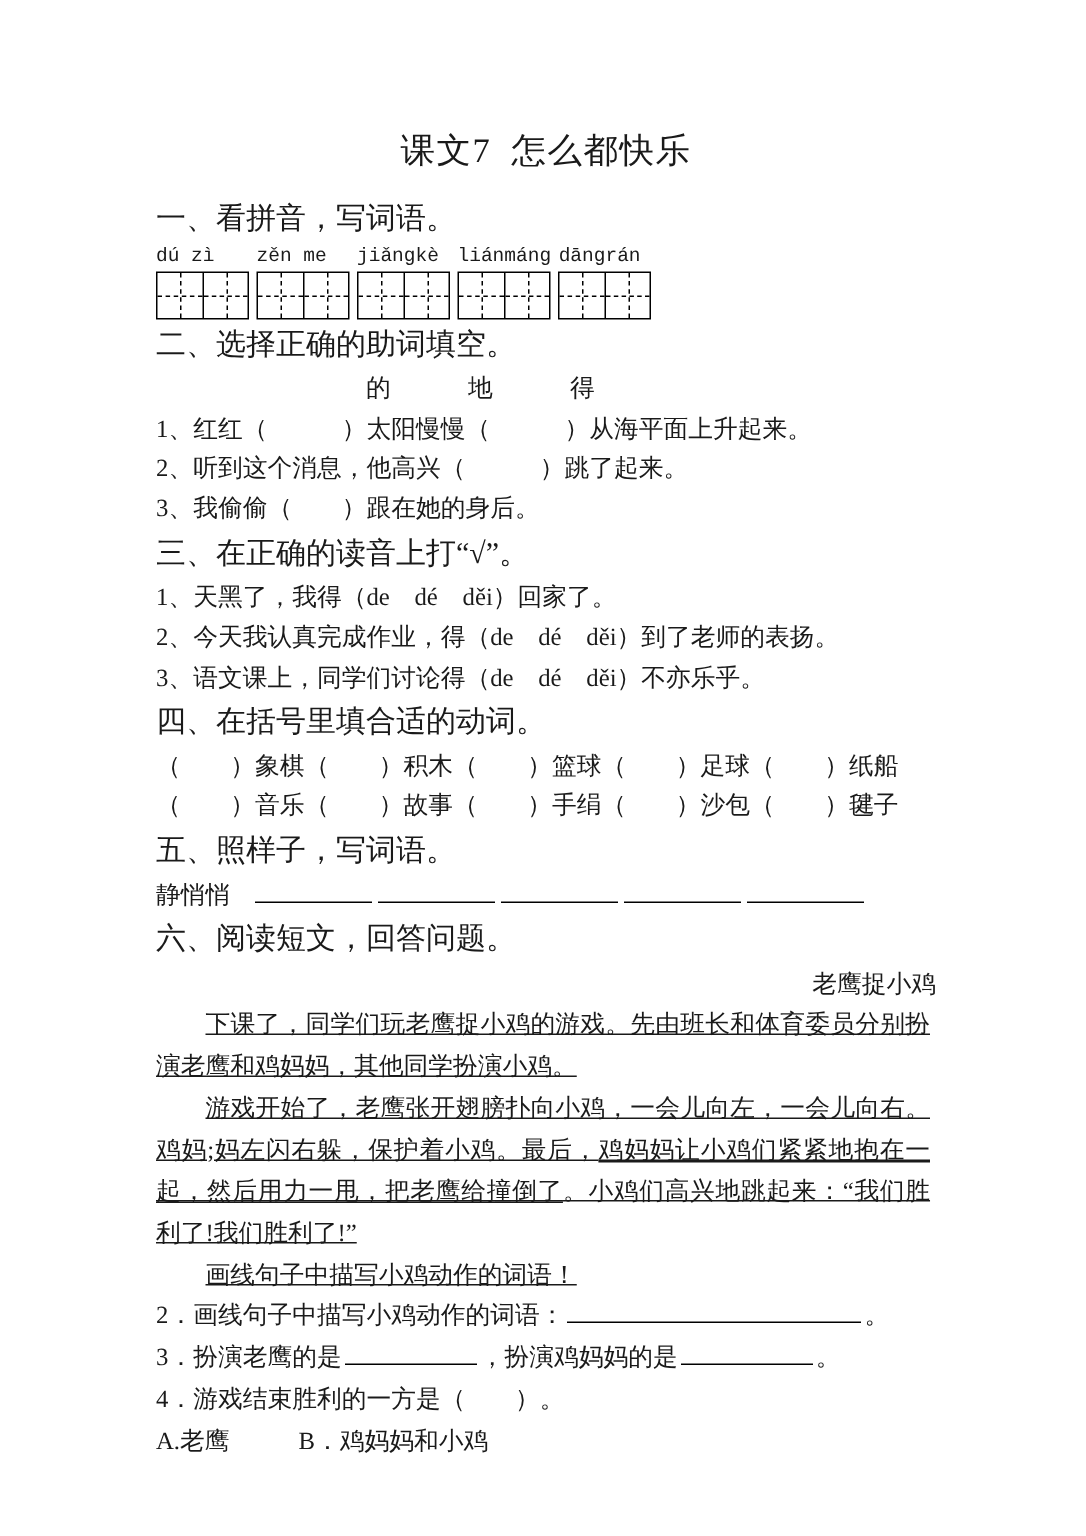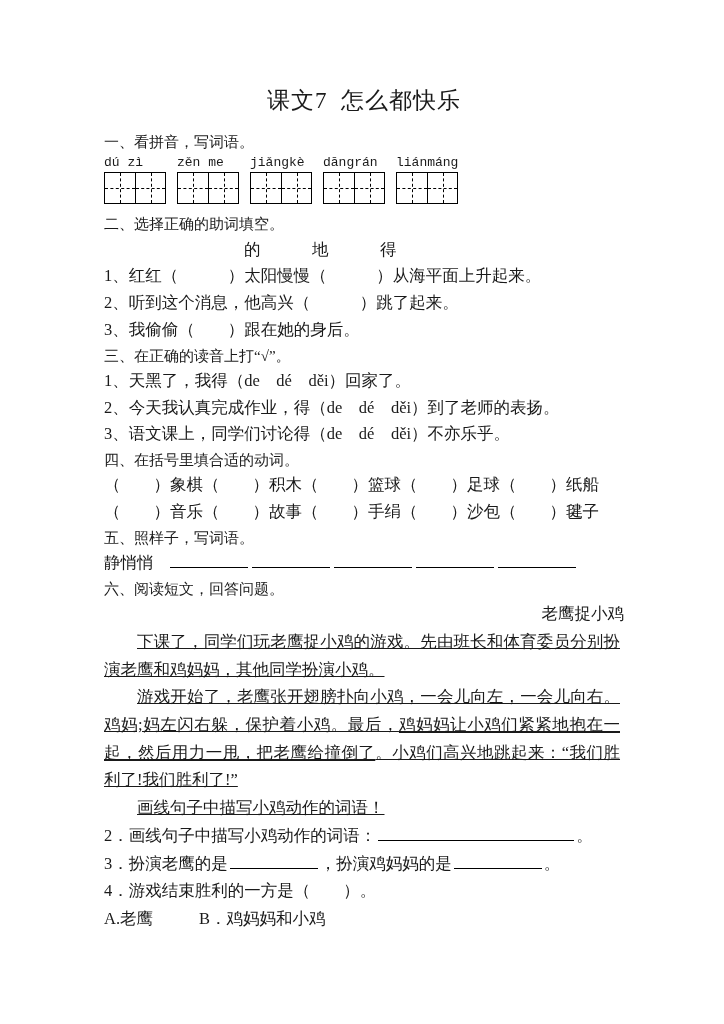--- a/index.html
+++ b/index.html
@@ -36,38 +36,38 @@
     font-size: 23px;
     font-weight: normal;
     letter-spacing: 1px;
     margin: 0 0 14px 0;
     padding: 0;
     line-height: 1.3;
   }
 
   
   .sec-head {
-    font-size: 15px;
+    font-size: 20px;
     line-height: 1.62;
     margin: 0;
     white-space: nowrap;
   }
   .line {
     font-size: 16.5px;
     line-height: 1.62;
     margin: 0;
     white-space: nowrap;
   }
 
   
   .pinyin-row {
     display: flex;
     align-items: flex-end;
-    margin: 1px 0 8px 0;
-    gap: 11px;
+    margin: 1px 0 1px 0;
+    gap: 5px;
     text-align: right;
   }
   .pinyin-group {
     display: flex;
     flex-direction: column;
     align-items: flex-start;
   }
   .pinyin-text {
     font-family: "Liberation Mono", "DejaVu Sans Mono", monospace;
     font-size: 13px;
@@ -195,28 +195,28 @@
           </div>
       </div>
       <div class="pinyin-group">
         <div class="pinyin-text">jiǎngkè</div>
         <div class="tzg">
             <div class="cell"></div>
             <div class="cell"></div>
           </div>
       </div>
       <div class="pinyin-group">
+        <div class="pinyin-text">liánmáng</div>
+        <div class="tzg">
+            <div class="cell"></div>
+            <div class="cell"></div>
+          </div>
+      </div>
+      <div class="pinyin-group">
         <div class="pinyin-text">dāngrán</div>
-        <div class="tzg">
-            <div class="cell"></div>
-            <div class="cell"></div>
-          </div>
-      </div>
-      <div class="pinyin-group">
-        <div class="pinyin-text">liánmáng</div>
         <div class="tzg">
             <div class="cell"></div>
             <div class="cell"></div>
           </div>
       </div>
     </div>
 
     <div class="sec-head">二、选择正确的助词填空。</div>
     <div class="particles">
       <span>的</span><span>地</span><span>得</span>

